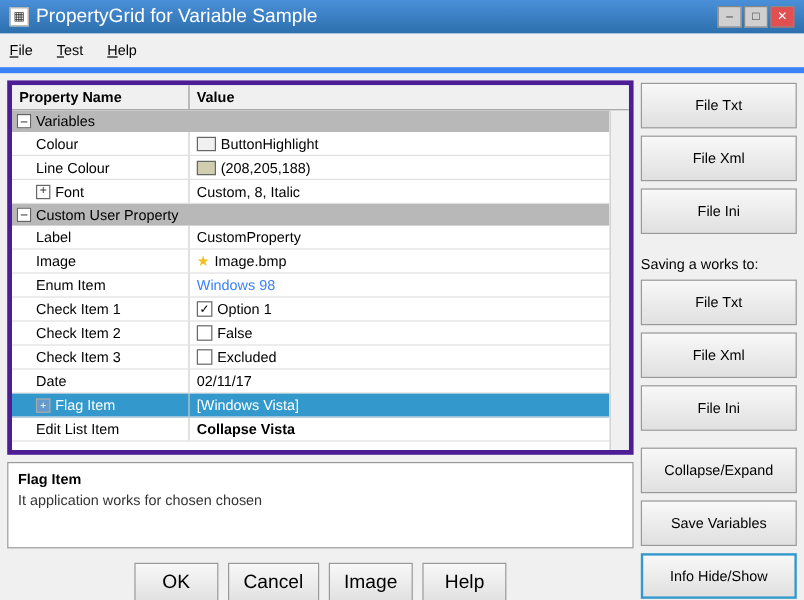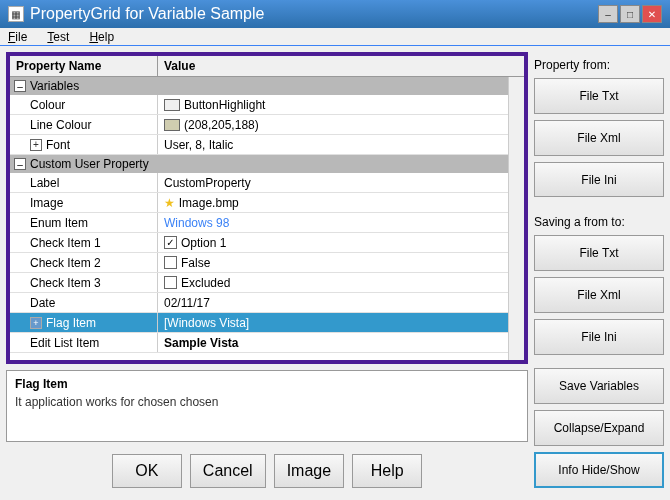--- a/index.html
+++ b/index.html
@@ -56,25 +56,25 @@
       display: flex;
       align-items: center;
       justify-content: center;
       color: #333;
     }
     .title-btn.close { background: #e05050; color: white; }
 
     
     .menu-bar {
       background: #f0f0f0;
-      border-bottom: 1px solid #3b82f6;
+      border-bottom: 5px solid #3b82f6;
       padding: 2px 4px;
       display: flex;
       gap: 12px;
-      height: 18px;
+      height: 33px;
       align-items: center;
     }
     .menu-item {
       font-size: 12px;
       cursor: pointer;
       padding: 1px 4px;
       color: #000;
     }
     .menu-item span {
       text-decoration: underline;
@@ -335,21 +335,21 @@
             <div class="grid-cell">
               <span class="color-swatch" style="background:#d0cdb0;"></span>
               <span>(208,205,188)</span>
             </div>
           </div>
 
           <div class="grid-row">
             <div class="grid-cell indent">
               <span class="font-plus">+</span>Font
             </div>
-            <div class="grid-cell">User, 8, Italic</div>
+            <div class="grid-cell">Custom, 8, Italic</div>
           </div>
 
           <div class="grid-section-header">
             <span class="section-minus">–</span>
             <span>Custom User Property</span>
           </div>
 
           <div class="grid-row">
             <div class="grid-cell indent">Label</div>
             <div class="grid-cell">CustomProperty</div>
@@ -395,21 +395,21 @@
 
           <div class="grid-row selected">
             <div class="grid-cell indent" style="color:white;">
               <span style="width:12px;height:12px;border:1px solid #aaa;background:#6699cc;display:inline-flex;align-items:center;justify-content:center;font-size:9px;margin-right:4px;flex-shrink:0;">+</span>Flag Item
             </div>
             <div class="grid-cell" style="color:white;">[Windows Vista]</div>
           </div>
 
           <div class="grid-row">
             <div class="grid-cell indent">Edit List Item</div>
-            <div class="grid-cell" style="font-weight:bold;">Sample Vista</div>
+            <div class="grid-cell" style="font-weight:bold;">Collapse Vista</div>
           </div>
 
         </div>
         <div class="scrollbar-area"></div>
       </div>
     </div>
 
     <div class="description-box">
       <div class="description-title">Flag Item</div>
       <div class="description-text">It application works for chosen chosen</div>
@@ -418,30 +418,29 @@
     <div class="bottom-buttons">
       <button class="btn">OK</button>
       <button class="btn">Cancel</button>
       <button class="btn">Image</button>
       <button class="btn">Help</button>
     </div>
 
   </div>
 
   <div class="right-panel">
-    <div class="right-section-label">Property from:</div>
     <button class="right-btn">File Txt</button>
     <button class="right-btn">File Xml</button>
     <button class="right-btn">File Ini</button>
 
     <div class="right-spacer"></div>
-    <div class="right-section-label">Saving a from to:</div>
+    <div class="right-section-label">Saving a works to:</div>
     <button class="right-btn">File Txt</button>
     <button class="right-btn">File Xml</button>
     <button class="right-btn">File Ini</button>
 
     <div class="right-spacer"></div>
+    <button class="right-btn">Collapse/Expand</button>
     <button class="right-btn">Save Variables</button>
-    <button class="right-btn">Collapse/Expand</button>
     <button class="right-btn highlight">Info Hide/Show</button>
   </div>
 
 </div>
 
 </body></html>

